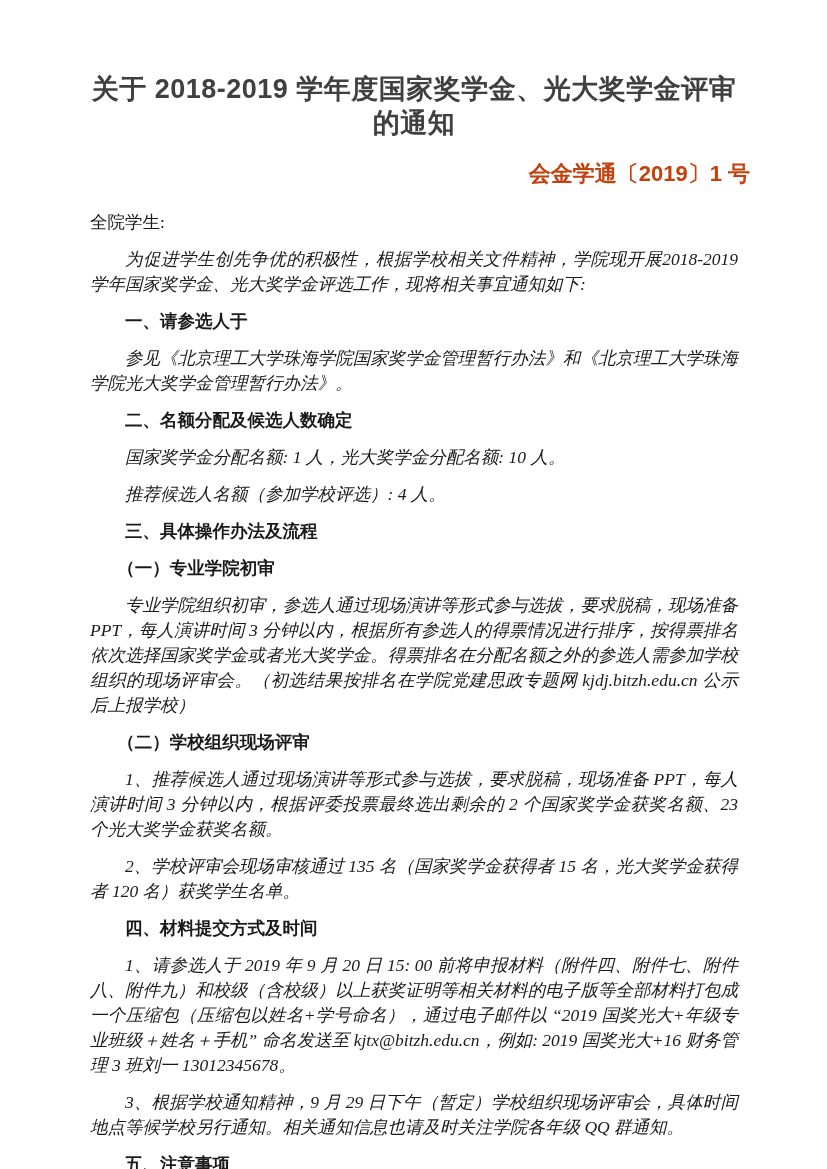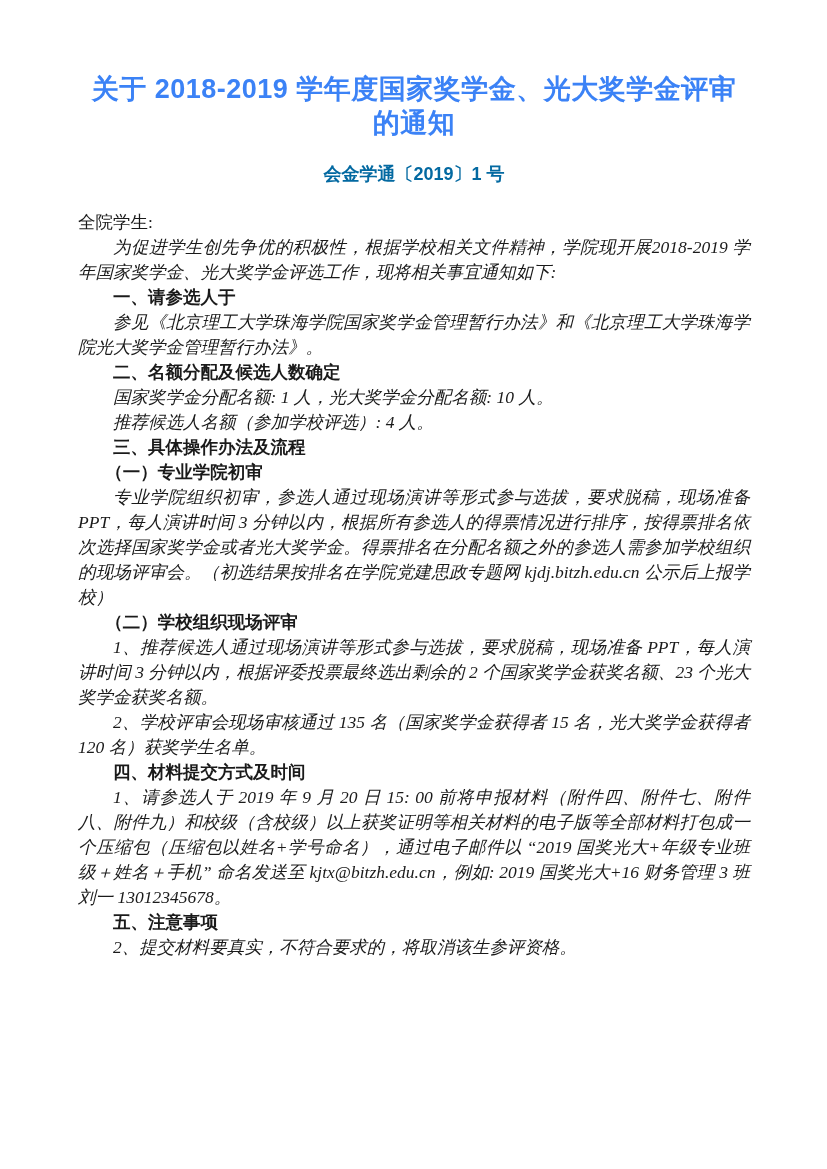--- a/index.html
+++ b/index.html
@@ -17,34 +17,34 @@
     font-family: "Liberation Serif", "DejaVu Serif", serif;
     color: #1a1a1a;
   }
   .doc-title {
     margin: 0 0 22px 0;
     text-align: center;
     font-family: "Liberation Sans", "DejaVu Sans", sans-serif;
     font-weight: bold;
     font-size: 27px;
     line-height: 34px;
-    color: #3b82f6;
+    color: #404040;
     letter-spacing: 0.5px;
   }
   .doc-number {
     margin: 0 0 24px 0;
-    text-align: center;
+    text-align: right;
     font-family: "Liberation Sans", "DejaVu Sans", sans-serif;
     font-weight: bold;
-    font-size: 18px;
+    font-size: 22px;
     line-height: 24px;
-    color: #0369a1;
+    color: #c2410c;
   }
   .doc-body p {
-    margin: 0;
+    margin: 12px;
     font-size: 17.5px;
     line-height: 25px;
     text-align: justify;
   }
   .p-plain {
     text-indent: 0;
   }
   .p-body {
     text-indent: 2em;
     font-style: italic;
@@ -77,17 +77,18 @@
     <p class="p-body">国家奖学金分配名额: 1 人，光大奖学金分配名额: 10 人。</p>
     <p class="p-body">推荐候选人名额（参加学校评选）: 4 人。</p>
     <p class="p-heading">三、具体操作办法及流程</p>
     <p class="p-subheading">（一）专业学院初审</p>
     <p class="p-body">专业学院组织初审，参选人通过现场演讲等形式参与选拔，要求脱稿，现场准备 PPT，每人演讲时间 3 分钟以内，根据所有参选人的得票情况进行排序，按得票排名依次选择国家奖学金或者光大奖学金。得票排名在分配名额之外的参选人需参加学校组织的现场评审会。（初选结果按排名在学院党建思政专题网 kjdj.bitzh.edu.cn 公示后上报学校）</p>
     <p class="p-subheading">（二）学校组织现场评审</p>
     <p class="p-body">1、推荐候选人通过现场演讲等形式参与选拔，要求脱稿，现场准备 PPT，每人演讲时间 3 分钟以内，根据评委投票最终选出剩余的 2 个国家奖学金获奖名额、23 个光大奖学金获奖名额。</p>
     <p class="p-body">2、学校评审会现场审核通过 135 名（国家奖学金获得者 15 名，光大奖学金获得者 120 名）获奖学生名单。</p>
     <p class="p-heading">四、材料提交方式及时间</p>
     <p class="p-body">1、请参选人于 2019 年 9 月 20 日 15: 00 前将申报材料（附件四、附件七、附件八、附件九）和校级（含校级）以上获奖证明等相关材料的电子版等全部材料打包成一个压缩包（压缩包以姓名+学号命名），通过电子邮件以 “2019 国奖光大+年级专业班级＋姓名＋手机” 命名发送至 kjtx@bitzh.edu.cn，例如: 2019 国奖光大+16 财务管理 3 班刘一 13012345678。</p>
+    <p class="p-body">3、根据学校通知精神，9 月 29 日下午（暂定）学校组织现场评审会，具体时间地点等候学校另行通知。相关通知信息也请及时关注学院各年级 QQ 群通知。</p>
     <p class="p-heading">五、注意事项</p>
     <p class="p-body">2、提交材料要真实，不符合要求的，将取消该生参评资格。</p>
   </div>
 
 </div>
 
 </body></html>

